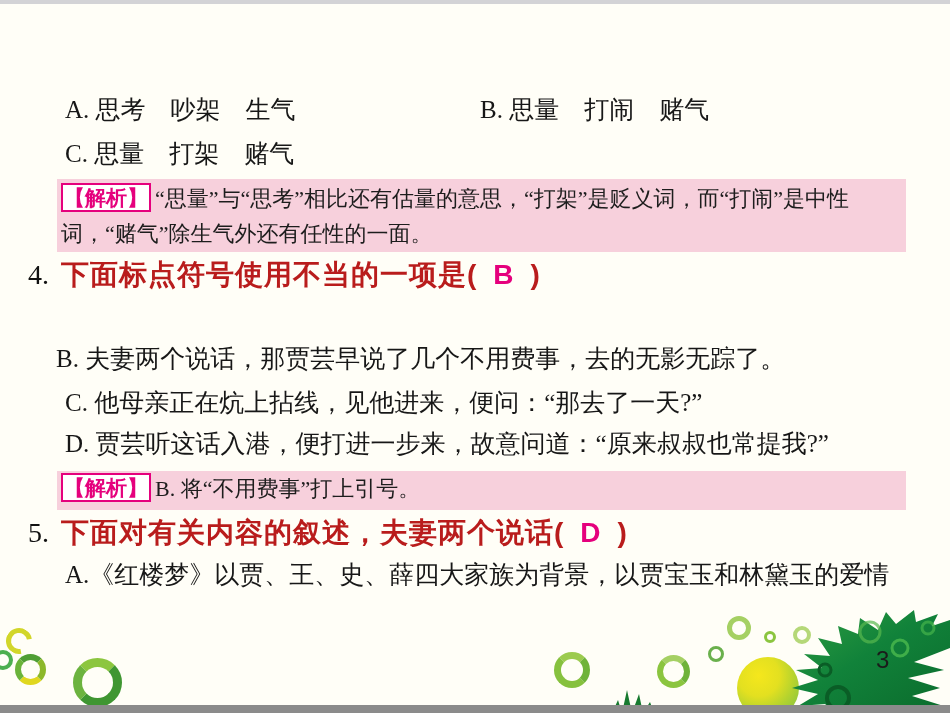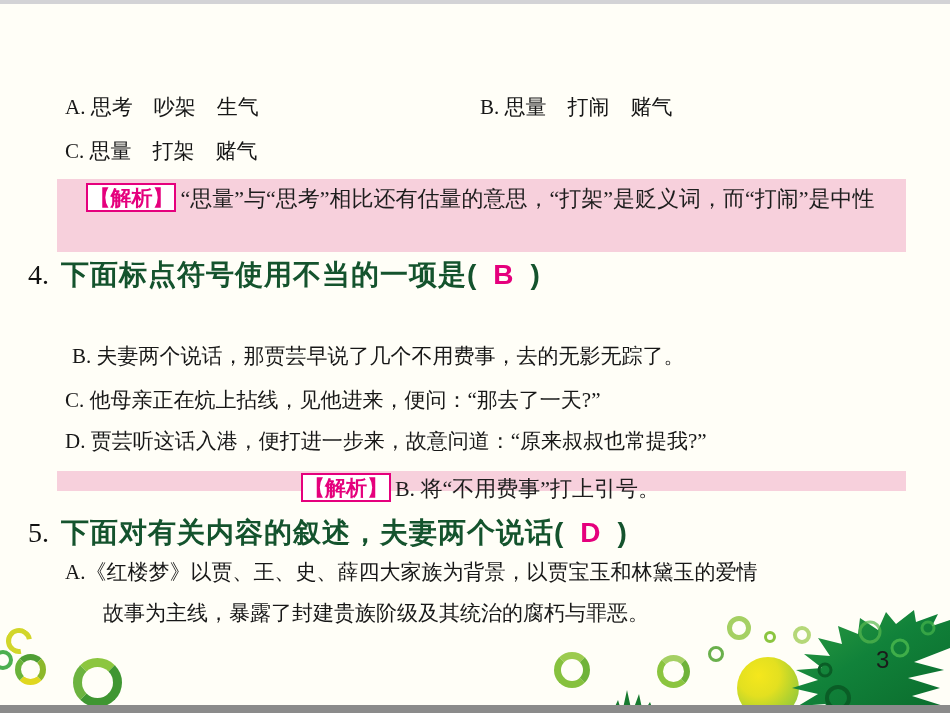--- a/index.html
+++ b/index.html
@@ -6,38 +6,38 @@
   body{
     width:950px;height:713px;position:relative;overflow:hidden;
     background:#ffffff;
     font-family:"Liberation Serif","DejaVu Serif",serif;
   }
   .slide{position:absolute;inset:0;background:#fffef7;}
   .top-bar{position:absolute;top:0;left:0;right:0;height:4px;background:#d3d3d6;z-index:8;}
   .bottom-bar{position:absolute;bottom:0;left:0;right:0;height:8px;background:#8b8b8b;z-index:9;}
 
   .line{
-    position:absolute;font-size:21px;color:#171717;white-space:nowrap;z-index:5;
+    position:absolute;font-size:25px;color:#171717;white-space:nowrap;z-index:5;
     font-family:"Liberation Serif","DejaVu Serif",serif;
   }
   .stemline{position:absolute;white-space:nowrap;z-index:5;}
   .qnum{
     font-family:"Liberation Serif","DejaVu Serif",serif;
     font-size:28px;color:#111;margin-right:12px;
   }
   .qtext{
     font-family:"Liberation Sans","DejaVu Sans",sans-serif;
-    font-weight:700;color:#14532d;font-size:28px;letter-spacing:1px;
+    font-weight:700;color:#b91c1c;font-size:28px;letter-spacing:1px;
   }
   .answer{color:#e5007d;margin:0 16px;}
 
   .analysis{
     position:absolute;left:57px;width:849px;background:#f7d0dc;
     color:#1d1d1d;font-size:22px;line-height:35px;
-    padding:2px 6px 4px 4px;box-sizing:border-box;z-index:5;text-align:center;
+    padding:2px 6px 4px 4px;box-sizing:border-box;z-index:5;
   }
   .analysis .label{
     display:inline-block;color:#e5007d;background:#ffffff;
     border:2px solid #e5007d;font-weight:700;font-size:21px;
     line-height:25px;padding:0 1px;margin-right:4px;vertical-align:1px;
     font-family:"Liberation Sans","DejaVu Sans",sans-serif;
   }
 
   .ring{position:absolute;border-radius:50%;box-sizing:border-box;z-index:1;}
   .ball{
@@ -59,40 +59,40 @@
 <div class="slide">
 
   <div class="top-bar"></div>
 
   <div class="line" style="left:65px;top:93px">A. 思考　吵架　生气</div>
   <div class="line" style="left:65px;top:137px">C. 思量　打架　赌气</div>
   <div class="line" style="left:480px;top:93px">B. 思量　打闹　赌气</div>
 
   <div class="analysis" style="top:179px;height:73px">
     <span class="label">【解析】</span><span>“思量”与“思考”相比还有估量的意思，“打架”是贬义词，而“打闹”是中性</span><br>
+    <span>词，“赌气”除生气外还有任性的一面。</span>
   </div>
 
   <div class="stemline" style="left:28px;top:256px">
     <span class="qnum">4.</span><span class="qtext">下面标点符号使用不当的一项是(</span><span class="qtext answer">B</span><span class="qtext">)</span>
   </div>
 
-  <div class="line" style="left:72px;top:342px">B. 夫妻两个说话，那贾芸早说了几个不用费事，去的无影无踪了。</div>
+  <div class="line" style="left:56px;top:342px">B. 夫妻两个说话，那贾芸早说了几个不用费事，去的无影无踪了。</div>
   <div class="line" style="left:65px;top:427px">D. 贾芸听这话入港，便打进一步来，故意问道：“原来叔叔也常提我?”</div>
   <div class="line" style="left:65px;top:386px">C. 他母亲正在炕上拈线，见他进来，便问：“那去了一天?”</div>
 
-  <div class="analysis" style="top:471px;height:20px;line-height:30px">
+  <div class="analysis" style="top:471px;height:39px;line-height:30px">
     <span class="label">【解析】</span><span>B. 将“不用费事”打上引号。</span>
   </div>
 
   <div class="stemline" style="left:28px;top:514px">
     <span class="qnum">5.</span><span class="qtext">下面对有关内容的叙述，夫妻两个说话(</span><span class="qtext answer">D</span><span class="qtext">)</span>
   </div>
 
   <div class="line" style="left:65px;top:558px">A.《红楼梦》以贾、王、史、薛四大家族为背景，以贾宝玉和林黛玉的爱情</div>
-  <div class="line" style="left:103px;top:599px">故事为主线，暴露了封建贵族阶级及其统治的腐朽与罪恶。</div>
 
   <div class="ring" style="left:6px;top:628px;width:26px;height:26px;border:5px solid #d2d62a;border-right-color:transparent;transform:rotate(35deg)"></div>
   <div class="ring" style="left:-7px;top:650px;width:20px;height:20px;border:4px solid #4caf50"></div>
   <div class="ring" style="left:15px;top:654px;width:31px;height:31px;border:6px solid;border-color:#4f9e35 #8cb82b #e0d71f #6ab33a"></div>
   <div class="ring" style="left:73px;top:658px;width:49px;height:49px;border:9px solid;border-color:#8cc63f #3f9632 #3f9632 #6cb33f"></div>
   <div class="ring" style="left:554px;top:652px;width:36px;height:36px;border:7px solid;border-color:#9ccb4e #6fb33a #86c13e #86c13e"></div>
   <div class="ring" style="left:657px;top:655px;width:33px;height:33px;border:6px solid;border-color:#a5d063 #6fb33a #8bc53f #8bc53f"></div>
   <div class="ring" style="left:708px;top:646px;width:16px;height:16px;border:3px solid #6ab04c"></div>
   <div class="ring" style="left:764px;top:631px;width:12px;height:12px;border:3px solid #8bc53f;z-index:3"></div>
   <div class="ring" style="left:727px;top:616px;width:24px;height:24px;border:5px solid #a5d063;z-index:3"></div>

